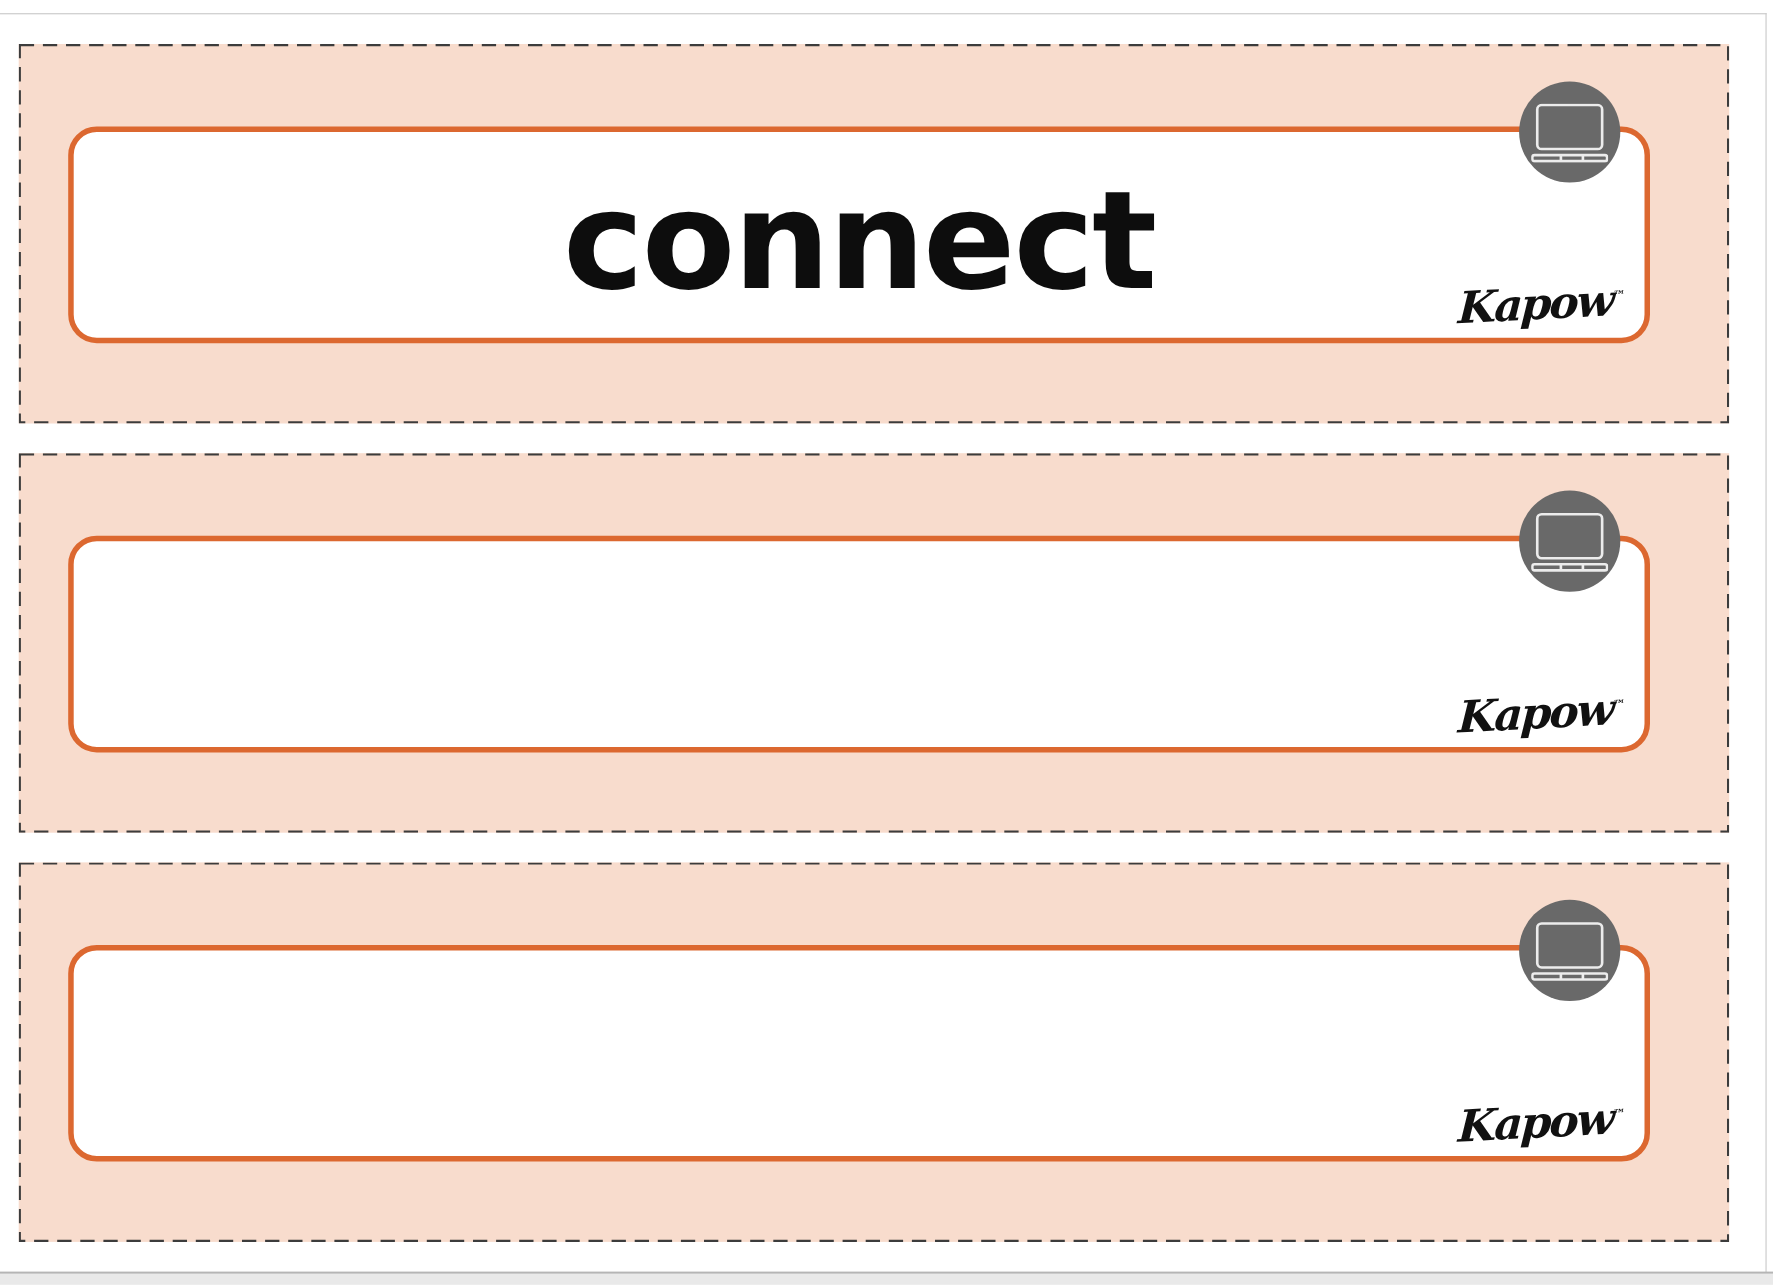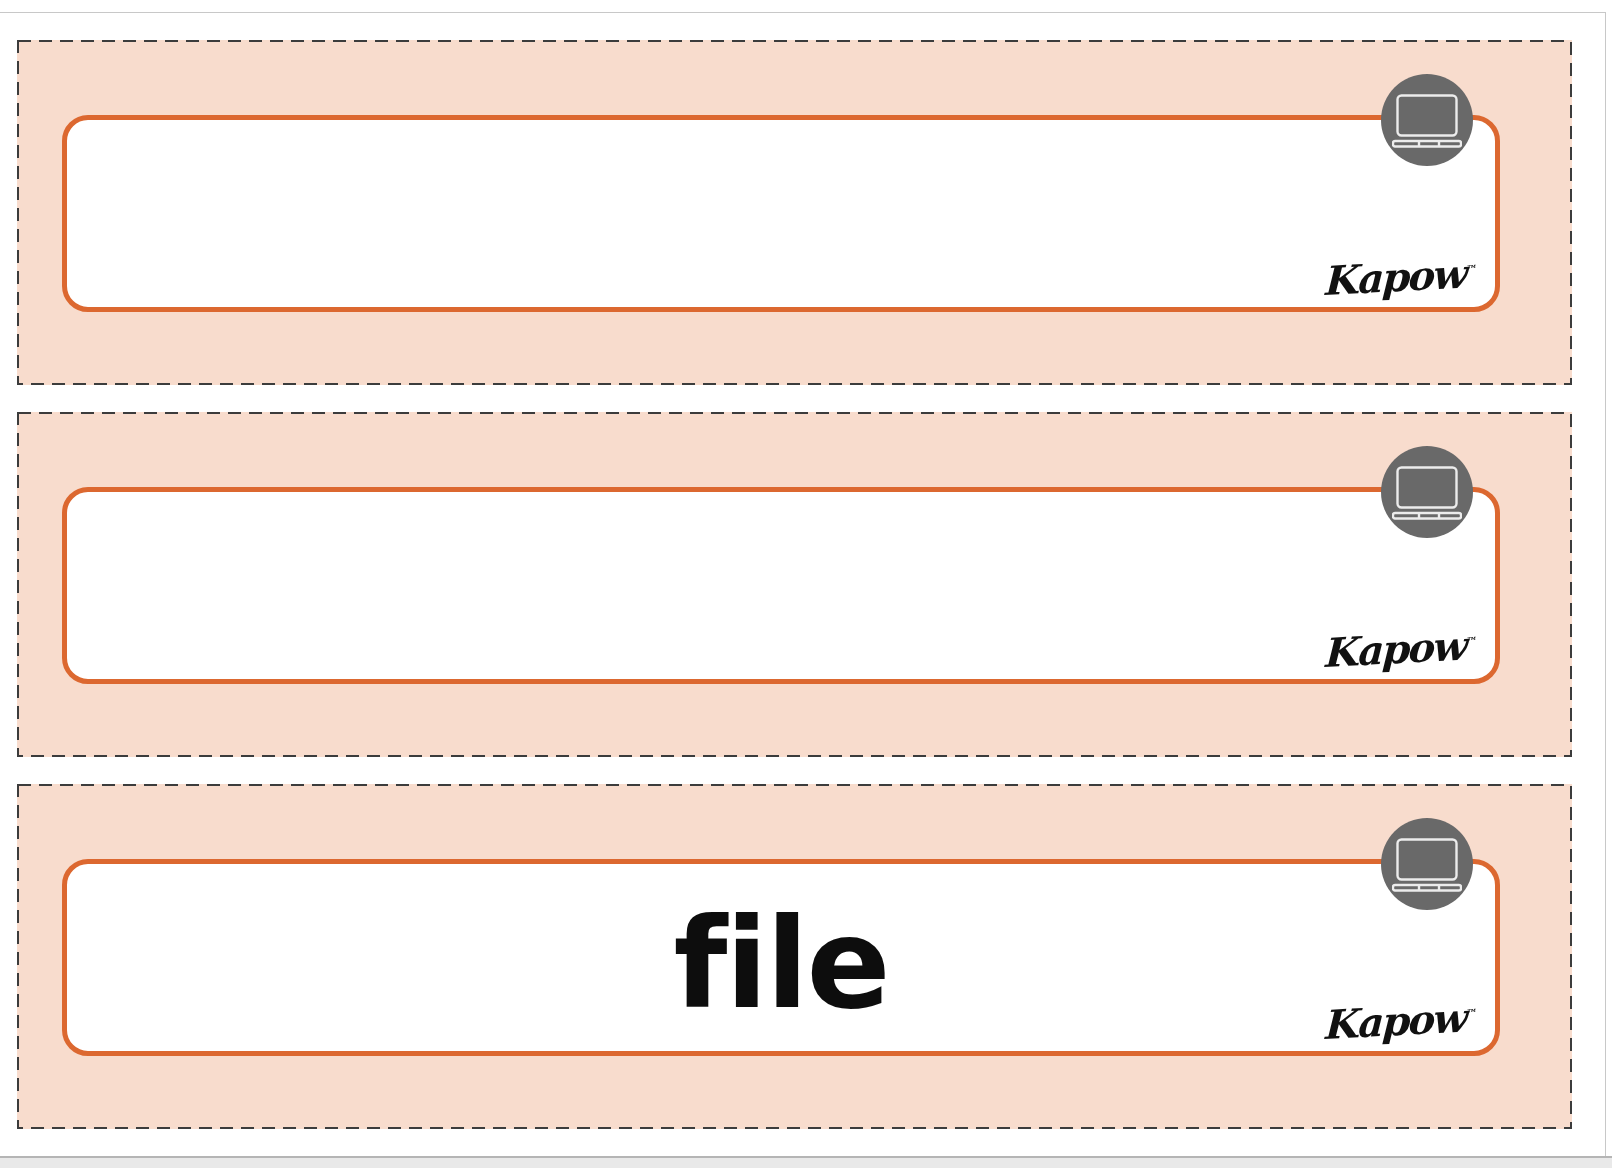--- a/index.html
+++ b/index.html
@@ -84,20 +84,21 @@
   <div class="frame-top"></div>
   <div class="frame-right"></div>
   <div class="frame-bottom-line"></div>
   <div class="frame-bottom-strip"></div>
 
   <div class="card c0">
     <svg class="dash-overlay" width="1555" height="345">
       <rect x="1" y="1" width="1553" height="343"></rect>
     </svg>
     <div class="panel">
+      <span class="word">connect</span>
       <span class="brand"><span>Kapow</span><sup>™</sup></span>
       <div class="icon-circle">
         <svg class="laptop-svg" width="70" height="54" viewBox="0 0 70 54">
           <rect class="lt" x="5.5" y="1.5" width="59" height="40" rx="4"></rect>
           <rect class="lt" x="1" y="47" width="68" height="5.5" rx="2"></rect>
           <line class="lt" x1="27" y1="47" x2="27" y2="52.5"></line>
           <line class="lt" x1="47" y1="47" x2="47" y2="52.5"></line>
         </svg>
       </div>
     </div>
@@ -118,21 +119,20 @@
         </svg>
       </div>
     </div>
   </div>
 
   <div class="card c2">
     <svg class="dash-overlay" width="1555" height="345">
       <rect x="1" y="1" width="1553" height="343"></rect>
     </svg>
     <div class="panel">
-      <span class="word">file</span>
       <span class="brand"><span>Kapow</span><sup>™</sup></span>
       <div class="icon-circle">
         <svg class="laptop-svg" width="70" height="54" viewBox="0 0 70 54">
           <rect class="lt" x="5.5" y="1.5" width="59" height="40" rx="4"></rect>
           <rect class="lt" x="1" y="47" width="68" height="5.5" rx="2"></rect>
           <line class="lt" x1="27" y1="47" x2="27" y2="52.5"></line>
           <line class="lt" x1="47" y1="47" x2="47" y2="52.5"></line>
         </svg>
       </div>
     </div>

